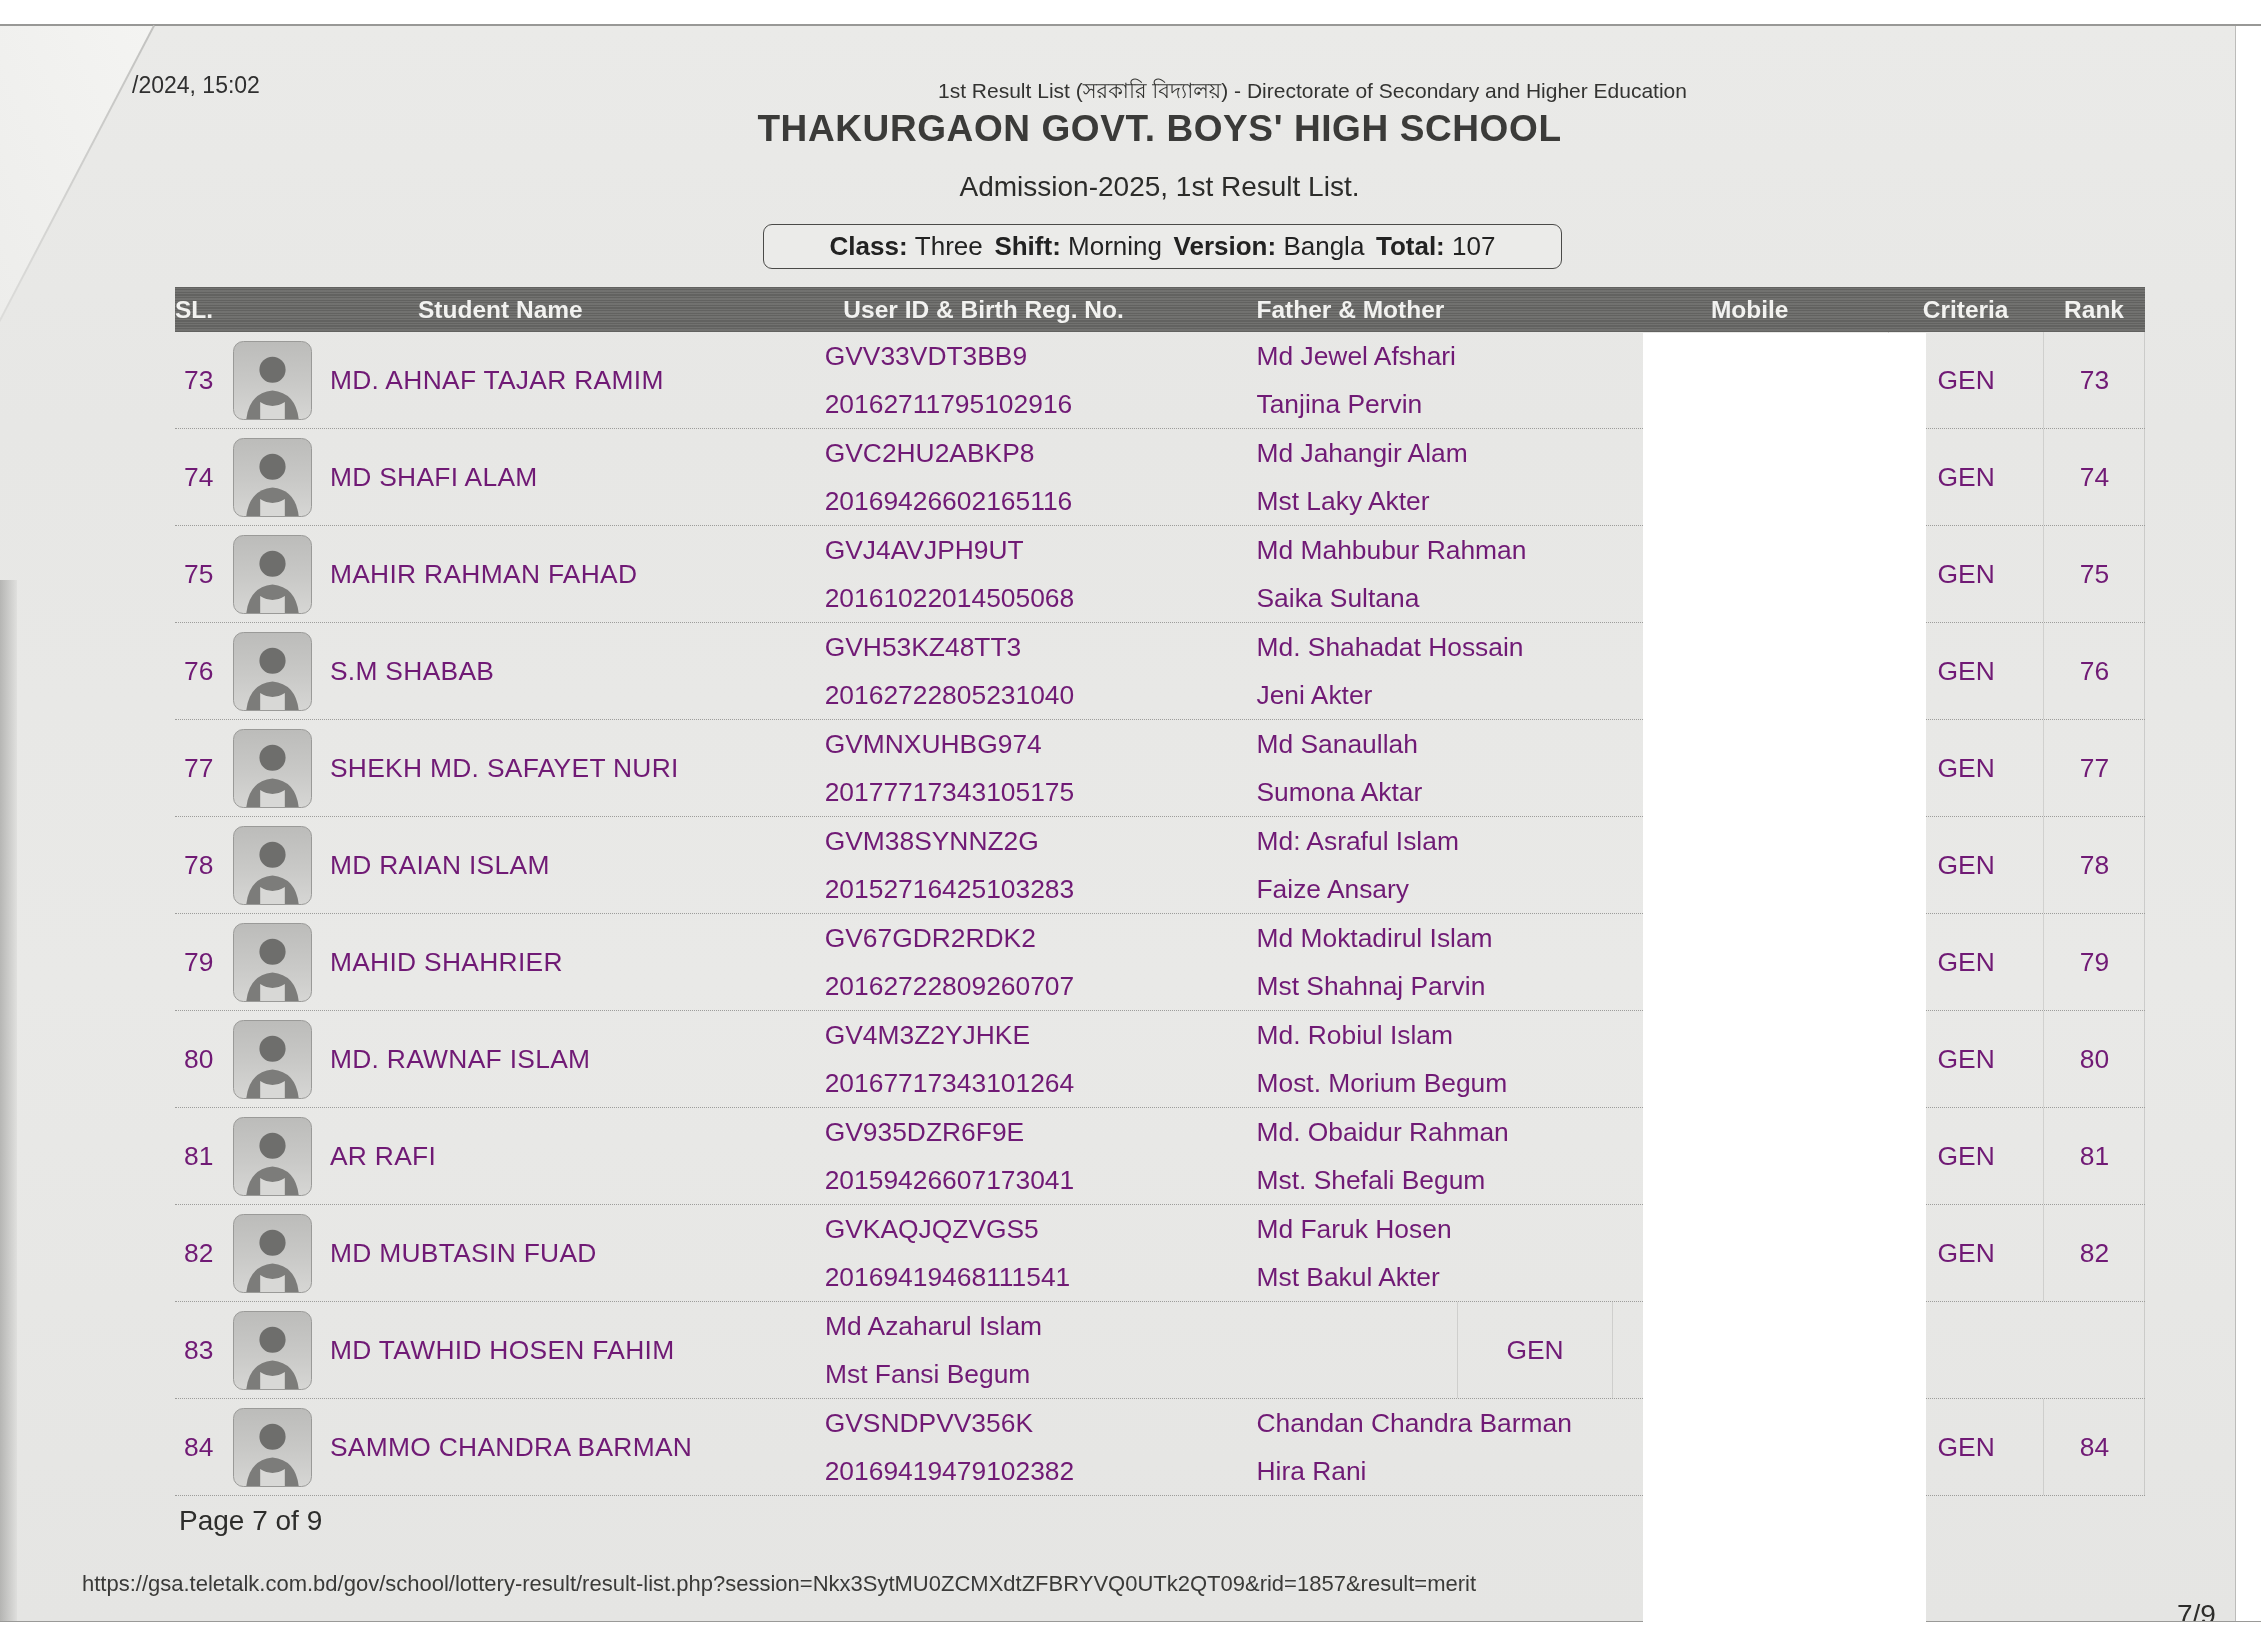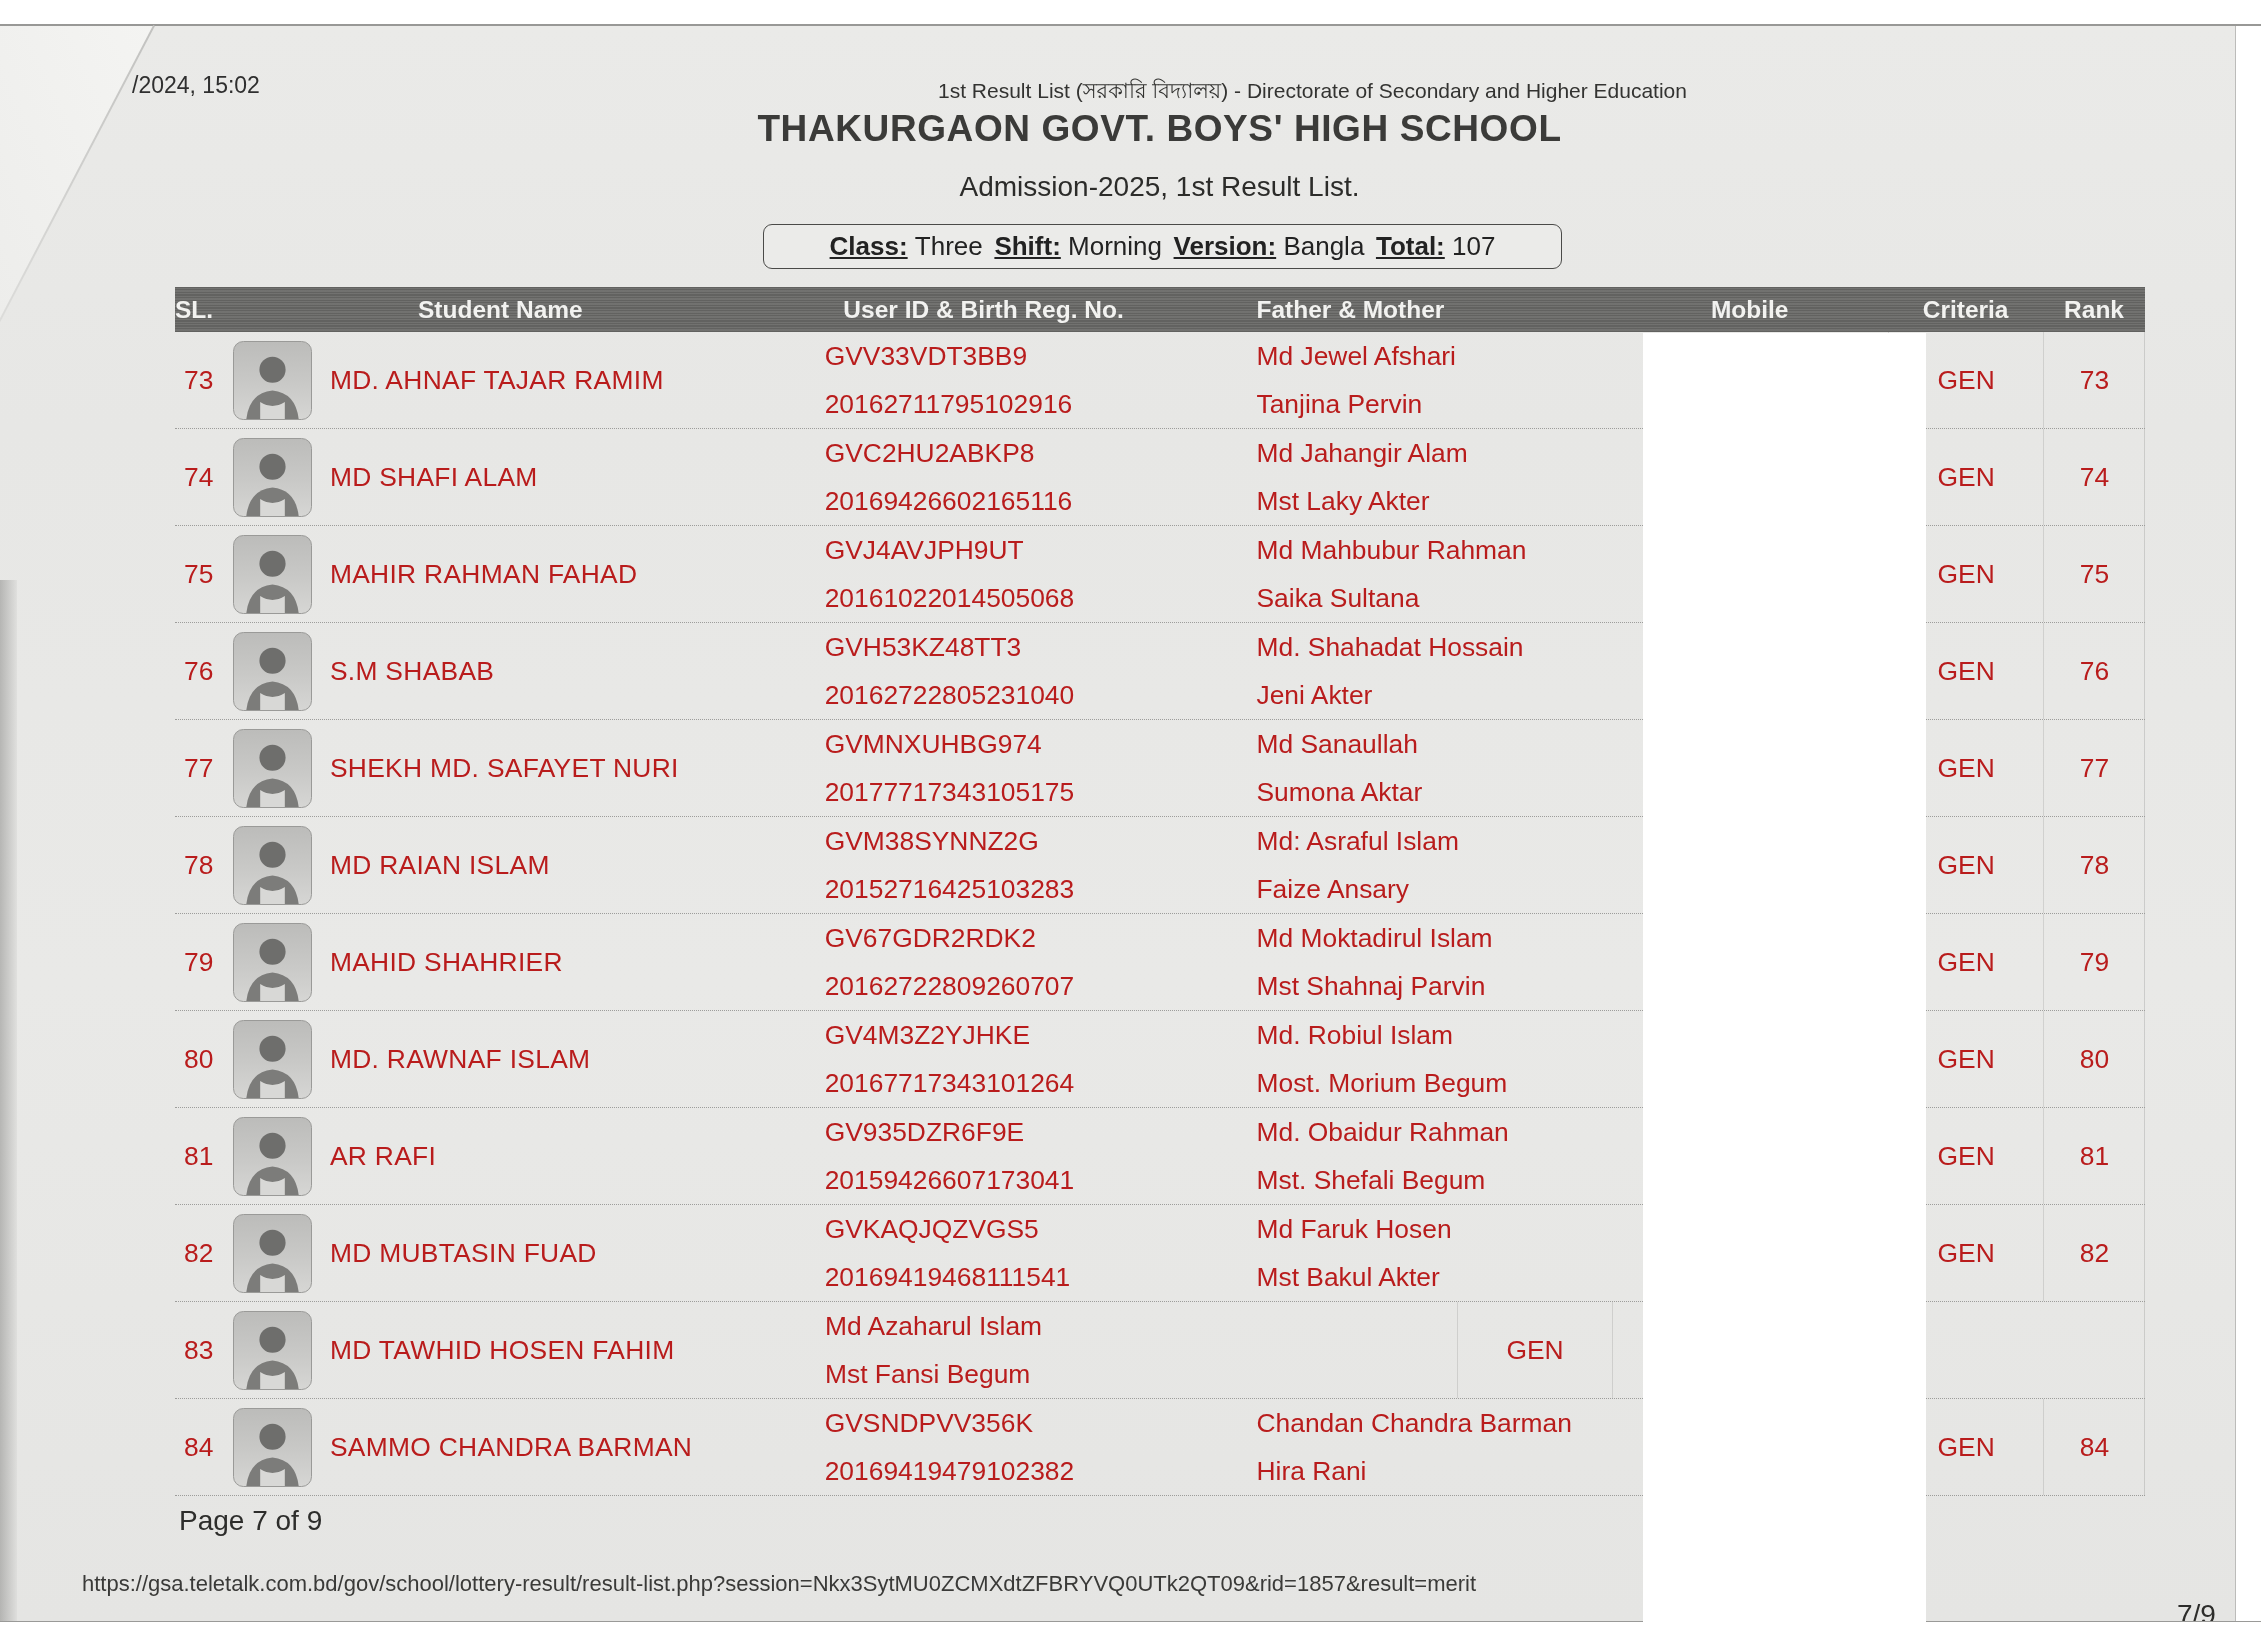--- a/index.html
+++ b/index.html
@@ -32,41 +32,41 @@
   .doc-title { position:absolute; left:868px; top:75px; width:889px; text-align:center;
                font-size:21px; color:#333331; z-index:3; }
   .school { position:absolute; left:644px; top:108px; width:1031px; text-align:center;
             font-size:37px; font-weight:700; letter-spacing:0.6px; color:#3b3b39; }
   .subtitle { position:absolute; left:644px; top:171px; width:1031px; text-align:center;
               font-size:28px; color:#2c2c2a; }
   .info-box { position:absolute; left:763px; top:224px; width:799px; height:45px;
               border:1.9px solid #4a4a48; border-radius:9px; background:#ebebe9;
               display:flex; align-items:center; justify-content:center; gap:11.6px;
               font-size:26px; color:#222; }
-  .info-item b { font-weight:700;text-decoration:underline; }
+  .info-item b { font-weight:700; }
 
   
   .tbl { position:absolute; left:175px; top:287px; width:1970px; }
   .hrow { display:flex; height:45px; align-items:center;
           background:#6d6d6b;
           background-image:repeating-linear-gradient(0deg, rgba(0,0,0,.10) 0 1.3px, rgba(255,255,255,.03) 1.3px 2.6px);
           color:#f2f2f0; font-size:24.5px; font-weight:700; }
   .hcell { height:100%; display:flex; align-items:center; justify-content:center; }
   .h0 { width:58px;  justify-content:flex-start; }
   .h1 { width:535px; }
   .h2 { width:432px; }
   .h3 { width:412px; justify-content:flex-start; padding-left:57px; }
   .h4 { width:277px; }
   .h5 { width:155px; }
   .h6 { width:102px; }
 
   .tbody { position:relative; }
   .tbl-right-line { position:absolute; right:0; top:0; bottom:0; width:1.3px; background:rgba(0,0,0,.12); }
   .row { display:flex; height:97px; border-bottom:1.3px dotted #9d9d9b; position:relative;
-         font-size:26.4px; color:#b91c1c; }
+         font-size:26.4px; color:#701a75; }
   .cell { display:flex; flex-direction:column; justify-content:center; }
   .c-sl   { width:58px;  padding-left:9px; }
   .c-photo{ width:97px; align-items:flex-start; }
   .c-name { width:438px; letter-spacing:0.3px; }
   .c-uid  { width:432px; padding-left:57px; }
   .c-fm   { width:412px; padding-left:57px; }
   .c-mob  { width:277px; }
   .c-cri  { width:155px; align-items:center; border-left:0.6px solid rgba(0,0,0,.10); }
   .c-rank { width:102px; align-items:center; border-left:0.6px solid rgba(0,0,0,.10); }
   .two { gap:17px; }

